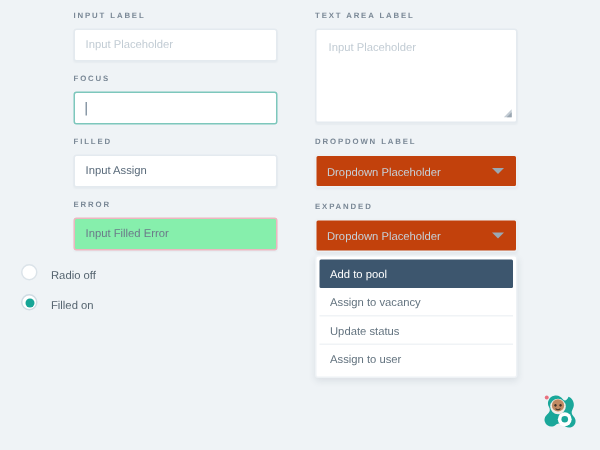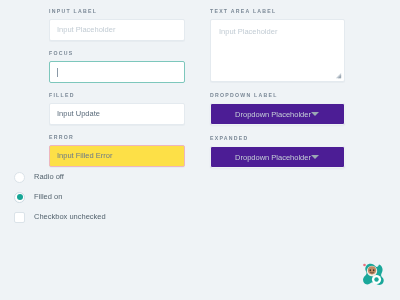--- a/index.html
+++ b/index.html
@@ -53,21 +53,21 @@
     line-height: 1;
     box-shadow: 0 1px 1px rgba(40,60,80,0.035);
   }
   .input.placeholder { color: #c2ccd4; }
   .input.focus {
     border: 1px solid #7dc7bc;
     box-shadow: none;
   }
   .input.error {
     border: 1px solid #edb6bf;
-    background: #fde047;
+    background: #86efac;
     color: #6b7a89;
     text-align: center;
   }
 
   .caret {
     display: inline-block;
     width: 1px;
     height: 9px;
     background: #8a99a7;
   }
@@ -95,29 +95,29 @@
     bottom: 2px;
     width: 7px;
     height: 7px;
   }
 
   
   .select {
     box-sizing: border-box;
     width: 100%;
     height: 22px;
-    background: #4c1d95;
+    background: #c2410c;
     border: 1px solid #edf1f4;
     border-radius: 2px;
     font-size: 7.5px;
     color: #c6d0d8;
     padding: 0 7px;
     display: flex;
     align-items: center;
-    justify-content: center;
+    justify-content: space-between;
     box-shadow: 0 1px 2px rgba(40,60,80,0.05);
   }
   .caret-down {
     width: 0;
     height: 0;
     border-left: 4px solid transparent;
     border-right: 4px solid transparent;
     border-top: 4px solid #9aa8b4;
     margin-right: 1px;
   }
@@ -152,21 +152,21 @@
 
   
   .choices {
     position: absolute;
     left: 14px;
     top: 167px;
     width: 150px;
   }
   .choice-row {
     display: flex;
-    align-items: center;
+    align-items: flex-end;
     height: 20px;
   }
   .choice-label {
     font-size: 7.5px;
     color: #55646f;
     margin-left: 9px;
     line-height: 1;
   }
   .radio {
     box-sizing: border-box;
@@ -228,21 +228,21 @@
       <div class="field-label">FOCUS</div>
       <div class="input focus">
           <span class="caret"></span>
         </div>
     </div>
 
     <div class="gap-sm"></div>
 
     <div>
       <div class="field-label">FILLED</div>
-      <div class="input">Input Update</div>
+      <div class="input">Input Assign</div>
     </div>
 
     <div class="gap-sm"></div>
 
     <div>
       <div class="field-label">ERROR</div>
       <div class="input error">Input Filled Error</div>
     </div>
 
   </div>
@@ -254,24 +254,20 @@
       <span class="choice-label">Radio off</span>
     </div>
 
     <div class="choice-row">
       <span class="radio on">
           <span class="dot"></span>
         </span>
       <span class="choice-label">Filled on</span>
     </div>
 
-    <div class="choice-row">
-      <span class="checkbox"></span>
-      <span class="choice-label">Checkbox unchecked</span>
-    </div>
 
 
   </div>
 
   <div class="col col-right">
 
     <div>
       <div class="field-label">TEXT AREA LABEL</div>
       <div class="textarea">
         <span>Input Placeholder</span>
@@ -294,20 +290,26 @@
 
     <div class="gap-md"></div>
 
     <div>
       <div class="field-label">EXPANDED</div>
       <div class="select">
         <span>Dropdown Placeholder</span>
         <span class="caret-down"></span>
       </div>
 
+      <div class="menu">
+        <div class="menu-item selected">Add to pool</div>
+        <div class="menu-item">Assign to vacancy</div>
+        <div class="menu-item">Update status</div>
+        <div class="menu-item">Assign to user</div>
+      </div>
     </div>
 
   </div>
 
   <svg class="mascot" viewBox="0 0 34 34">
     <circle cx="9.5" cy="7" r="1.3" fill="#e8707f"></circle>
     <path d="M24 6.5c3.2 1.2 4.6 5.2 2.8 8.2-1.2 2-0.8 3.6 0.6 4.9 2.2 2.1 1.6 5.8-1.2 7-2.6 1.1-4.6-0.3-6.3-1.6-1.5-1.1-3.2-0.9-4.5 0.3-2.3 2.1-6.1 1.1-7.1-1.9-0.9-2.7 0.6-4.4 2.1-5.8 1.3-1.2 1.5-2.8 0.6-4.3-1.7-2.9 0-6.8 3.4-7.5 3-0.6 4.6 0.9 5.8 2.3 1.1 1.3 2.6 1.4 3.8-1.6z" fill="#1aa79a"></path>
     <circle cx="17" cy="13" r="5.2" fill="#f3ece6"></circle>
     <circle cx="17" cy="12.3" r="4.1" fill="#c08a63"></circle>
     <ellipse cx="15.3" cy="12.2" rx="0.75" ry="0.95" fill="#3d3229"></ellipse>

